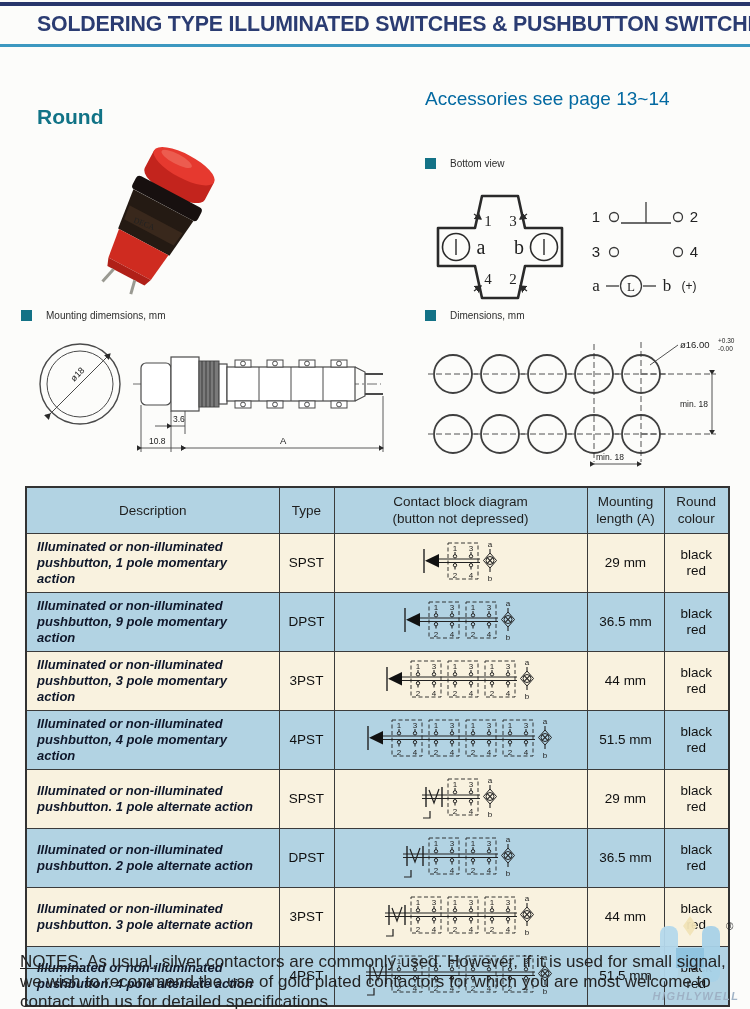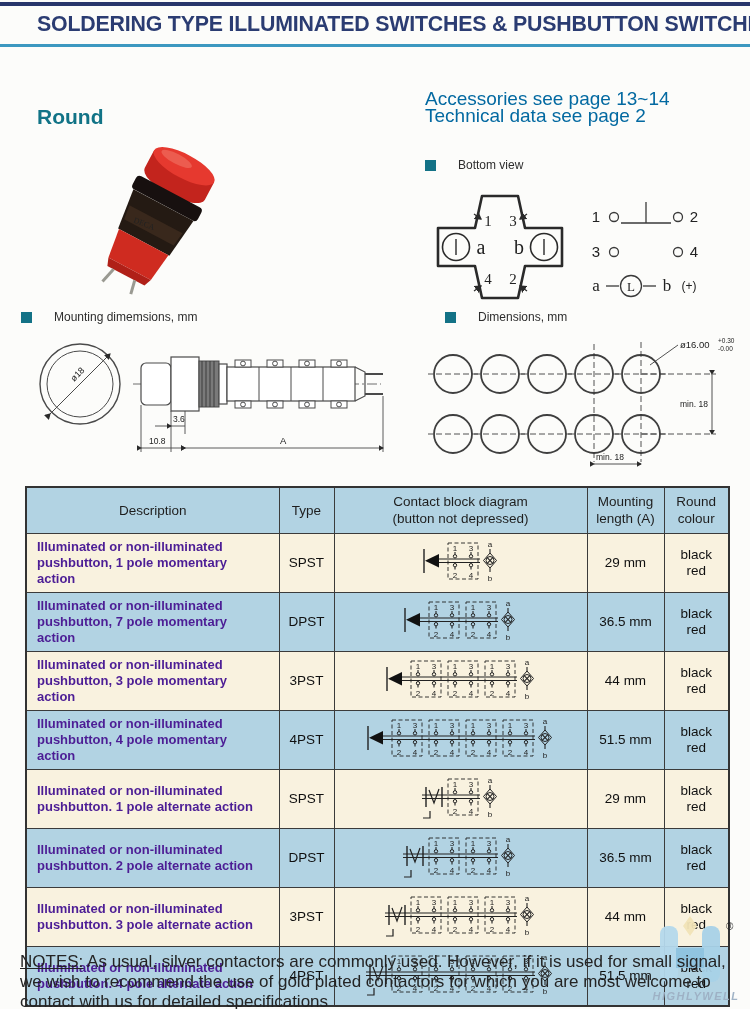--- a/index.html
+++ b/index.html
@@ -11,38 +11,38 @@
   
   .top-bar{top:2px;left:0;width:750px;height:4px;background:#28366b;}
   .page-title{top:11px;left:37px;width:700px;font-size:22px;font-weight:bold;
     color:#2b3c72;white-space:nowrap;letter-spacing:-0.2px;transform:scaleX(.97);transform-origin:left;}
   .rule-blue{top:44px;left:0;width:750px;height:3px;background:#3c98c0;}
   
   .round-label{top:92px;left:37px;font-size:21px;font-weight:bold;color:#117386;margin-top:13px;}
   
   .info-block{top:90px;left:425px;font-size:19px;color:#0369a1;line-height:17px;}
   
-  .section-head{display:flex;align-items:center;gap:22px;font-size:12px;color:#2d2d2d;}
+  .section-head{display:flex;align-items:center;gap:14px;font-size:10px;color:#2d2d2d;}
   .section-head .sq{width:11px;height:11px;background:#137286;flex:0 0 auto;}
   .sh-bottom{top:158px;left:425px;}
   .sh-mount{top:310px;left:21px;}
-  .sh-dim{top:310px;left:425px;margin-left:20px;}
+  .sh-dim{top:310px;left:425px;}
   
   svg text{font-family:"Liberation Sans",sans-serif;fill:#222;}
   svg .serif{font-family:"Liberation Serif",serif;}
   
   .spec-table{top:486px;left:25px;}
   table{border-collapse:collapse;table-layout:fixed;width:703px;border:2px solid #333;}
   th,td{border:1px solid #3b3b3b;overflow:hidden;}
   thead tr{height:46px;background:#b2d3e3;padding-left:45px;}
   tbody tr{height:52px;}
   .row-cream{background:#f9f2df;}
   .row-blue{background:#b2d3e3;}
   th{font-weight:400;font-size:13.5px;color:#1e1e1e;line-height:17px;}
-  td.desc{font-weight:700;font-size:13px;color:#4c1d95;padding:0 10px;line-height:16px;}
+  td.desc{font-weight:700;font-size:13px;color:#0f172a;padding:0 10px;line-height:16px;font-style:italic;}
   td.center{text-align:center;font-size:13.5px;color:#101010;line-height:16px;}
   td.diagcell{text-align:center;vertical-align:middle;}
   
   .notes{top:952px;left:20px;width:714px;font-size:17px;color:#242424;line-height:20px;z-index:3;}
   .notes .nlabel{text-decoration:underline;}
   
   .logo{top:916px;left:650px;width:92px;text-align:center;z-index:2;opacity:.95;}
   .logo-text{font-size:11px;font-weight:bold;color:#9db0c4;letter-spacing:1.5px;margin-top:-2px;font-style:italic;}
 </style>
 </head>
@@ -65,21 +65,20 @@
     <text class="serif" x="62" y="98" font-size="8" fill="#efe9dd" transform="rotate(-7 62 98)" text-anchor="middle">DECA</text>
     <path d="M42,112 L98,112 L94,142 L46,142 Z" fill="#cf2b20"></path>
     <path d="M46,142 h48 l-3,8 h-42 Z" fill="#b02018"></path>
     <line x1="56" y1="150" x2="52" y2="166" stroke="#9a9a92" stroke-width="3"></line>
     <line x1="80" y1="150" x2="83" y2="164" stroke="#9a9a92" stroke-width="3"></line>
   </g>
 </svg>
 
 <div class="abs info-block">
     <div>Accessories see page 13~14</div>
-    <div>Technical data see page 2</div>
   </div>
 
 <div class="abs section-head sh-bottom">
   <span class="sq"></span>
   <span>Bottom view</span>
 </div>
 
 <svg class="abs" style="top:186px;left:428px;" width="312" height="124" viewBox="0 0 312 124">
   <defs>
     <marker id="ah" markerWidth="7" markerHeight="7" refX="5" refY="3.5" orient="auto">
@@ -293,21 +292,21 @@
               <line x1="70" y1="33" x2="70" y2="37" stroke="#222" stroke-width="1.1"></line>
               <text x="70" y="46" font-size="8" text-anchor="middle">b</text>
             </svg></td>
           <td class="center">29 mm</td>
           <td class="center">
             <div>black</div>
             <div>red</div>
           </td>
         </tr>
         <tr class="row-blue">
-          <td class="desc">Illuminated or non-illuminated pushbutton, 7 pole momentary action</td>
+          <td class="desc">Illuminated or non-illuminated pushbutton, 9 pole momentary action</td>
           <td class="center">DPST</td>
           <td class="diagcell"><svg width="119" height="52" viewBox="0 0 119 52">
               <line x1="19" y1="24" x2="97" y2="24" stroke="#222" stroke-width="1.1"></line>
               <line x1="19" y1="27.5" x2="97" y2="27.5" stroke="#222" stroke-width="1.1"></line>
               <line x1="4" y1="14" x2="4" y2="38" stroke="#222" stroke-width="1.4"></line>
               <path d="M5,25.8 L19,19 L19,32.5 Z" fill="#111"></path>
               <rect x="28" y="8" width="30" height="36" fill="none" stroke="#222" stroke-width="0.9" stroke-dasharray="4 2.5"></rect>
               <text x="35" y="16" font-size="8" text-anchor="middle">1</text>
               <text x="51" y="16" font-size="8" text-anchor="middle">3</text>
               <line x1="35" y1="17" x2="35" y2="19.5" stroke="#222" stroke-width="1.1"></line>

